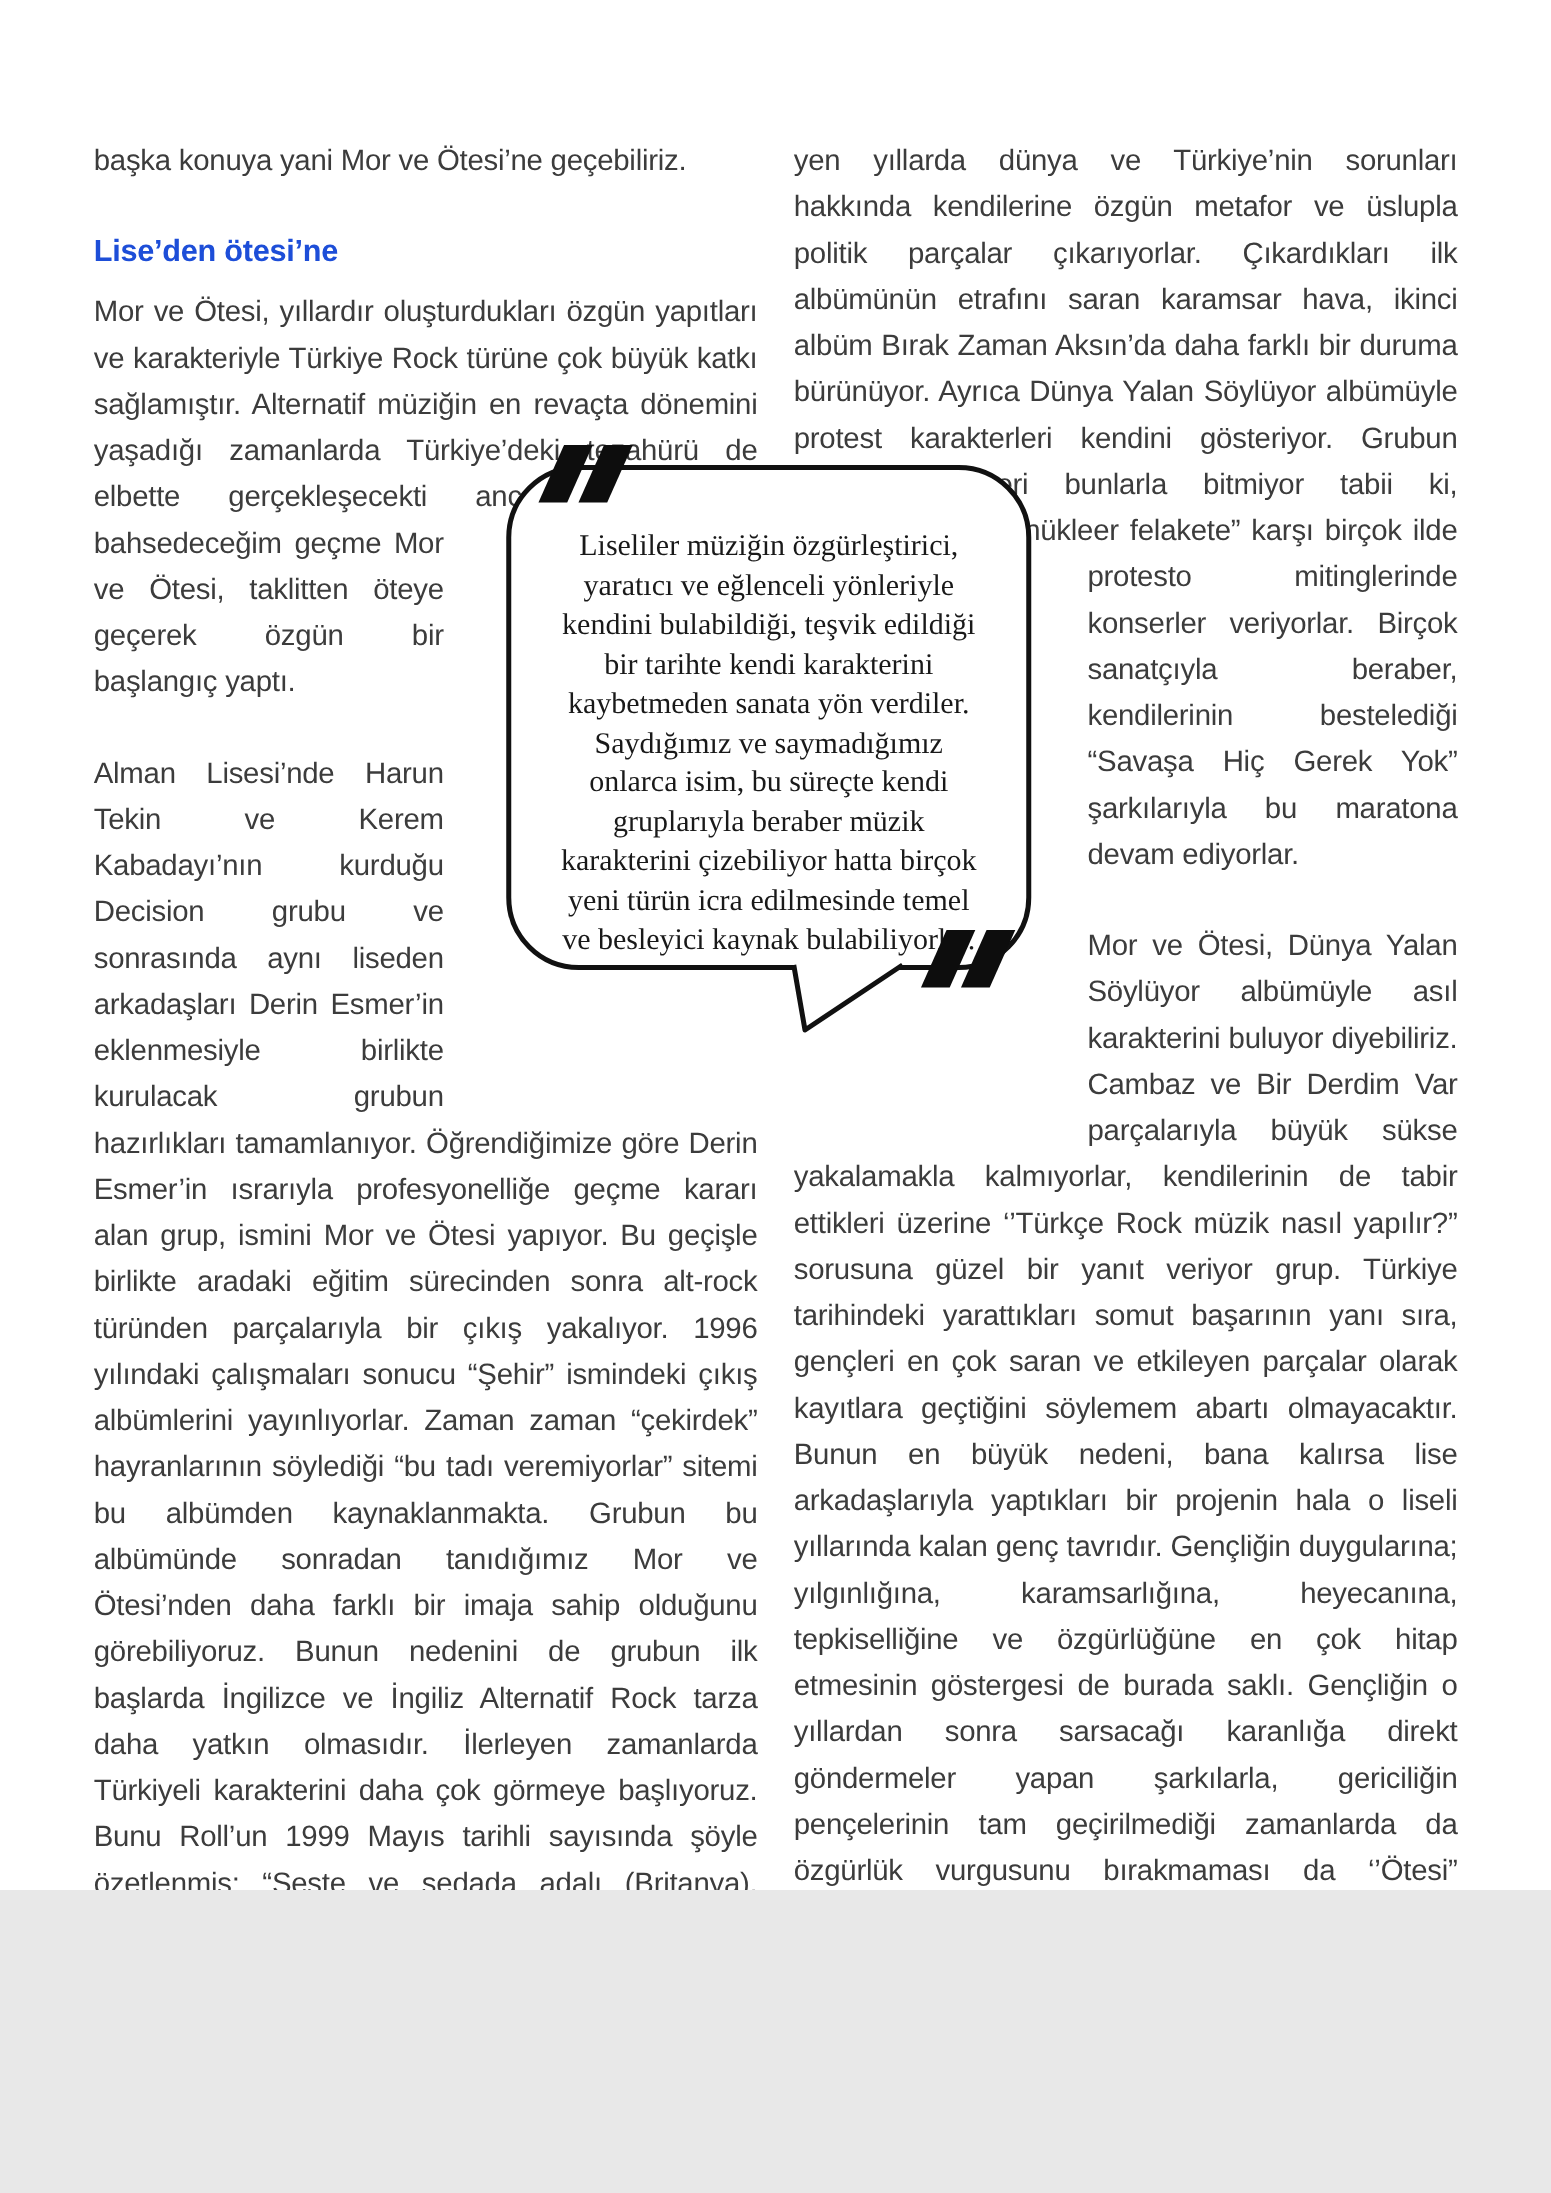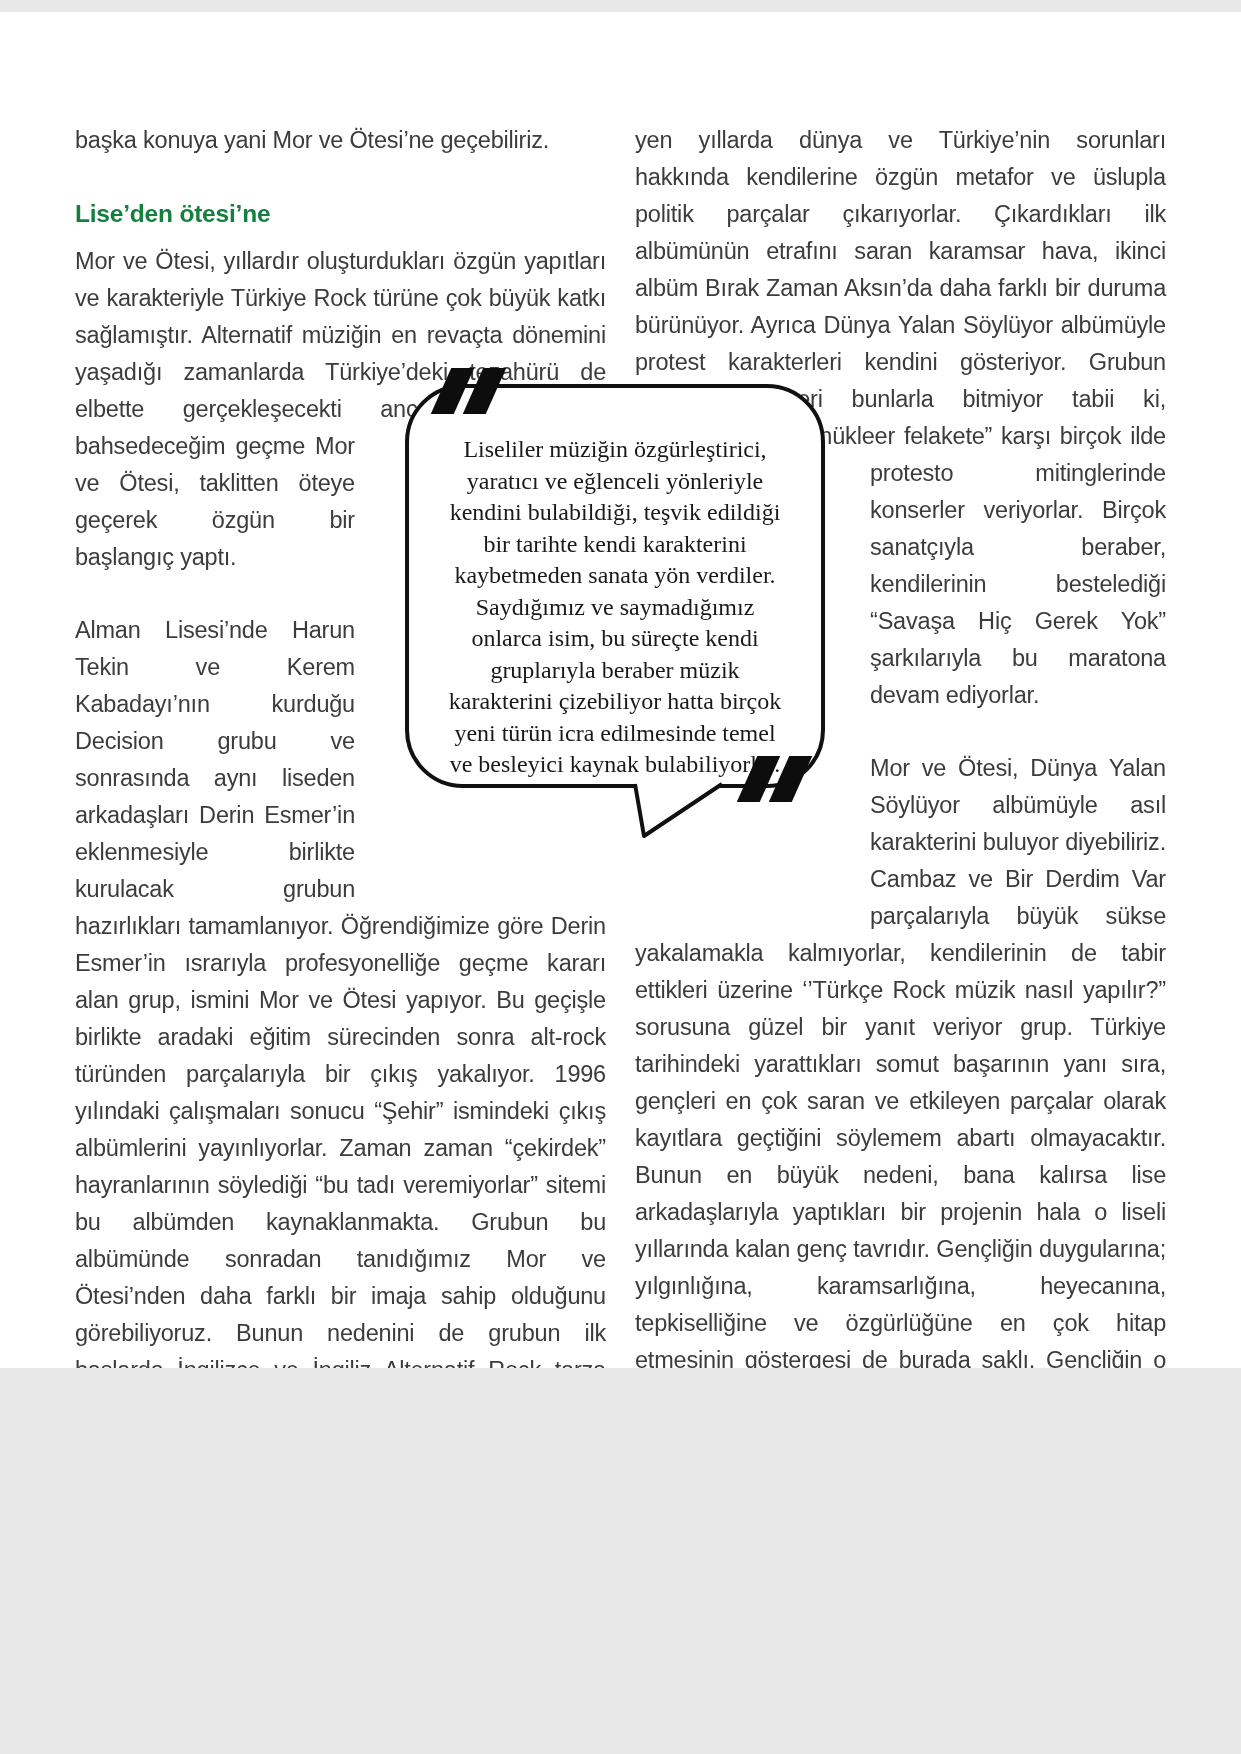--- a/index.html
+++ b/index.html
@@ -1,19 +1,19 @@
 <!DOCTYPE html>
 <html lang="tr"><head>
 <meta charset="utf-8">
 <style>
   html,body{margin:0;padding:0;background:#e8e8e8;}
   .page{
     position:relative;
-    width:1241px;height:1356px;
-    margin:12px auto;
+    width:1241px;height:1512px;
+    margin:0 auto;
     background:#ffffff;
     overflow:hidden;
     font-family:"Liberation Sans", sans-serif;
   }
   
   .col{
     position:absolute;
     top:110px;
     width:531px;
     font-size:23.5px;
@@ -24,21 +24,21 @@
     hyphens:auto;
   }
   .col-left{left:75px;}
   .col-right{left:635px;}
   .col p{margin:0 0 36px 0;}
   .col p:last-child{margin-bottom:0;}
   h3.subhead{
     margin:0 0 11px 0;
     font-size:24.5px;
     line-height:37px;
-    color:#15803d;
+    color:#1d4ed8;
     font-weight:bold;
     text-align:left;
     letter-spacing:-0.2px;
   }
   .indent{text-indent:25px;}
   
   .cutout-left{float:right;width:237px;height:455px;margin-left:14px;}
   .cutout-right{float:left;width:221px;height:478px;margin-right:14px;}
 
   

